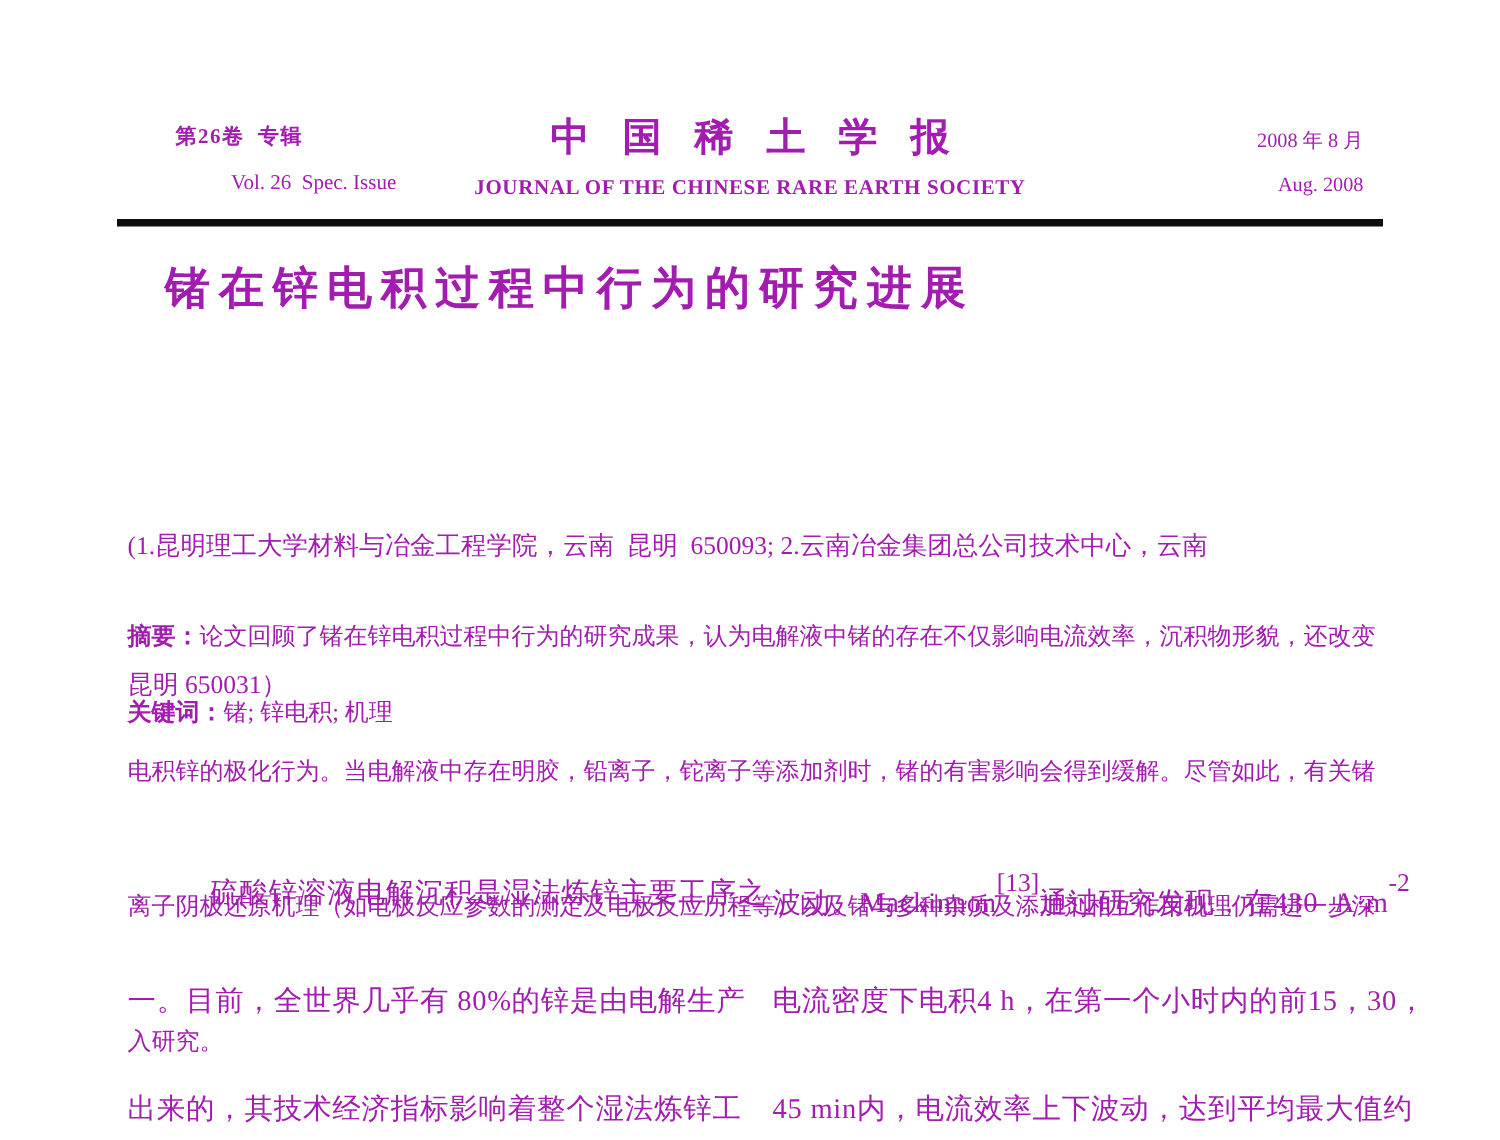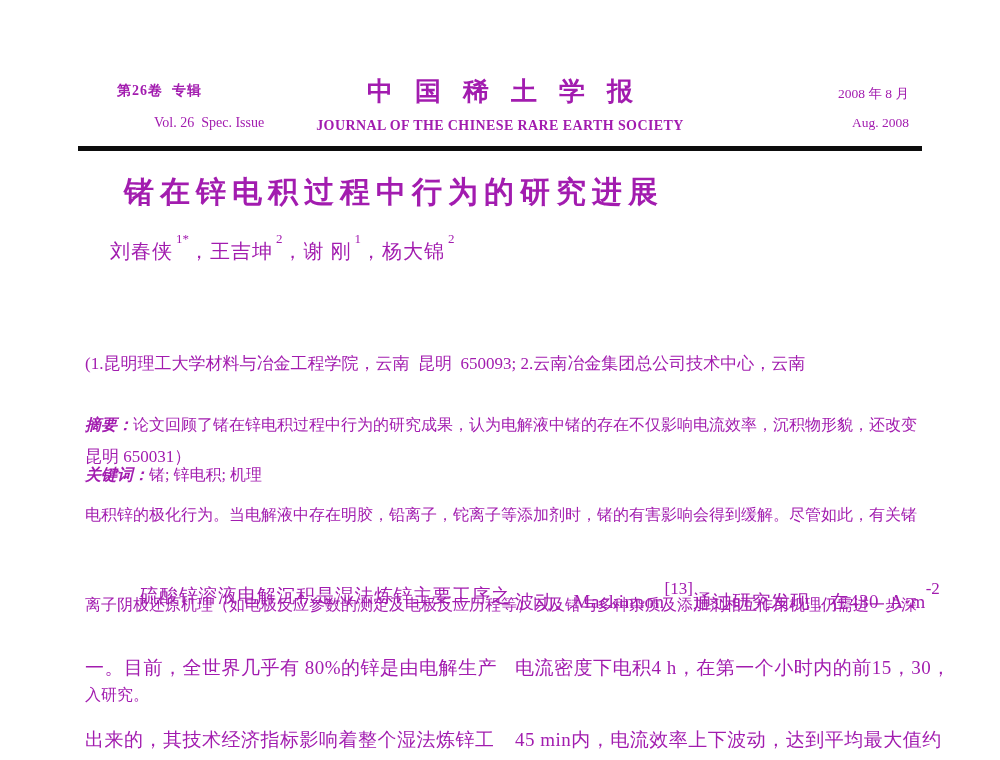--- a/index.html
+++ b/index.html
@@ -17,27 +17,27 @@
   .jrn-cn   { left:0; right:0; top:74px; text-align:center; font-size:26px; font-weight:bold;
               letter-spacing:22px; text-indent:22px; }
   .jrn-en   { left:0; right:0; top:118px; text-align:center; font-size:14px; font-weight:bold;
               letter-spacing:0.4px; }
   .date-cn  { left:838px; top:85px;  font-size:13.5px; }
   .date-en  { left:852px; top:115px; font-size:13.5px; }
   .rule     { position:absolute; left:78px; top:146px; width:844px; height:5px; background:#0d0d0d; }
 
   
   .title    { left:110px; top:172px; font-size:30px; font-weight:bold; letter-spacing:6px;
-              font-family:"Liberation Sans","DejaVu Sans",sans-serif;margin-left:14px; }
+              font-family:"Liberation Sans","DejaVu Sans",sans-serif; }
   .authors  { left:110px; top:238px; font-size:20px; letter-spacing:1px; }
   .authors sup { font-size:13px; position:relative; top:-7px; margin-left:3px; letter-spacing:0; }
   .affil    { left:85px; top:286px; width:858px; font-size:17px; line-height:31px; }
 
   .abstract { left:85px; top:350px; width:858px; font-size:16px; line-height:30px; }
-  .b        { font-weight:bold;font-style:italic; }
+  .b        { font-weight:bold; }
   .kw-line  { left:85px; top:465px; font-size:16px; }
   .clc-line { left:85px; top:494px; font-size:16px; }
   .clc-line .grp { margin-right:38px; }
 
   
   .col      { top:538px; font-size:19px; letter-spacing:0.5px; }
   .col .ln  { line-height:28px; height:28px; overflow:visible; white-space:pre; }
   .col-left  { left:85px;  width:420px; }
   .col-right { left:515px; width:428px; }
   .indent   { text-indent:2.9em; }
@@ -51,21 +51,20 @@
   <div class="abs vol-cn">第26卷  专辑</div>
   <div class="abs vol-en">Vol. 26  Spec. Issue</div>
   <div class="abs jrn-cn">中国稀土学报</div>
   <div class="abs jrn-en">JOURNAL OF THE CHINESE RARE EARTH SOCIETY</div>
   <div class="abs date-cn">2008 年 8 月</div>
   <div class="abs date-en">Aug. 2008</div>
   <div class="rule"></div>
 
   <div class="abs title">锗在锌电积过程中行为的研究进展</div>
 
-  <div class="abs authors"><span>刘春侠</span><sup>1*</sup><span>，</span><span>王吉坤</span><sup>2</sup><span>，</span><span>谢 刚</span><sup>1</sup><span>，</span><span>杨大锦</span><sup>2</sup></div>
 
   <div class="abs affil">
     <div>(1.昆明理工大学材料与冶金工程学院，云南  昆明  650093; 2.云南冶金集团总公司技术中心，云南</div>
     <div>昆明 650031）</div>
   </div>
 
   <div class="abs abstract">
     <div><span class="b">摘要：</span><span>论文回顾了锗在锌电积过程中行为的研究成果，认为电解液中锗的存在不仅影响电流效率，沉积物形貌，还改变</span></div>
     <div>电积锌的极化行为。当电解液中存在明胶，铅离子，铊离子等添加剂时，锗的有害影响会得到缓解。尽管如此，有关锗</div>
     <div>离子阴极还原机理（如电极反应参数的测定及电极反应历程等）以及锗与多种杂质及添加剂相互作用机理仍需进一步深</div>

